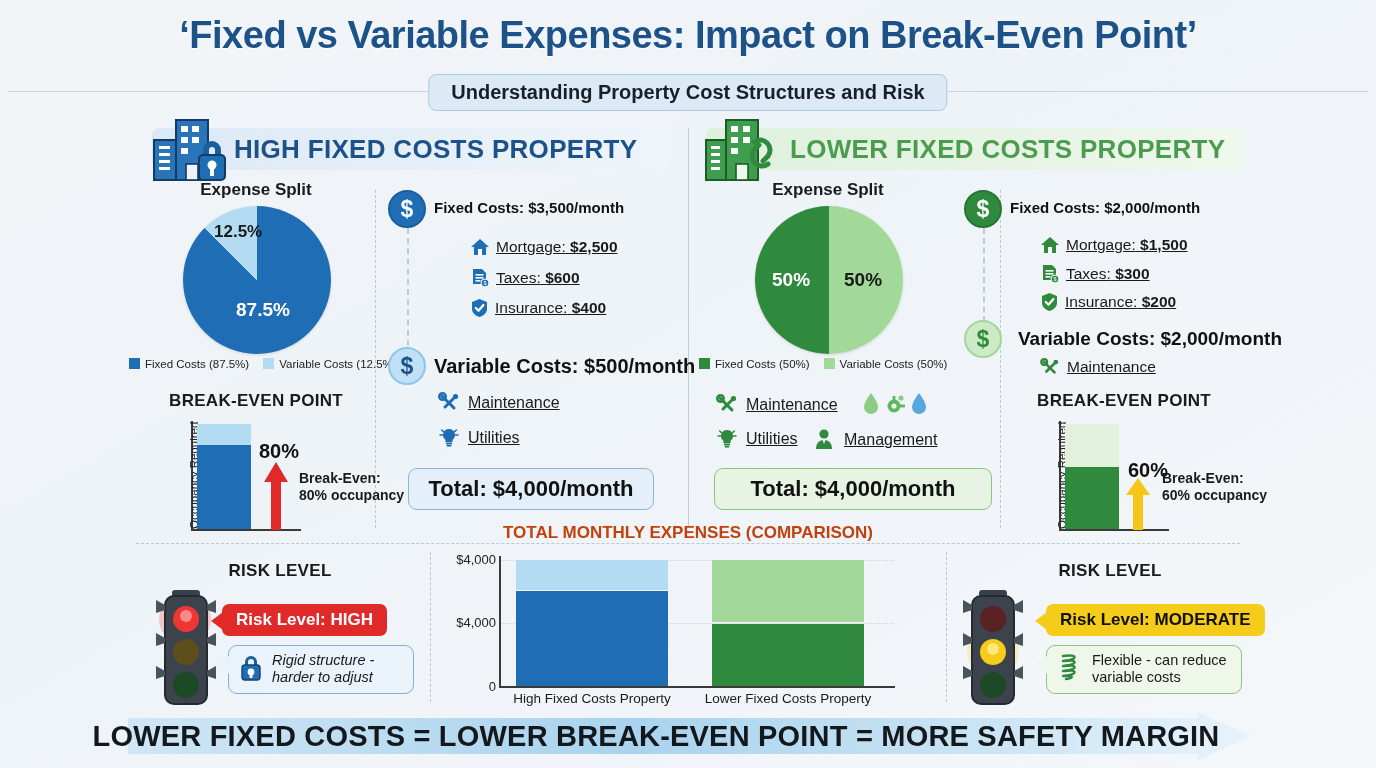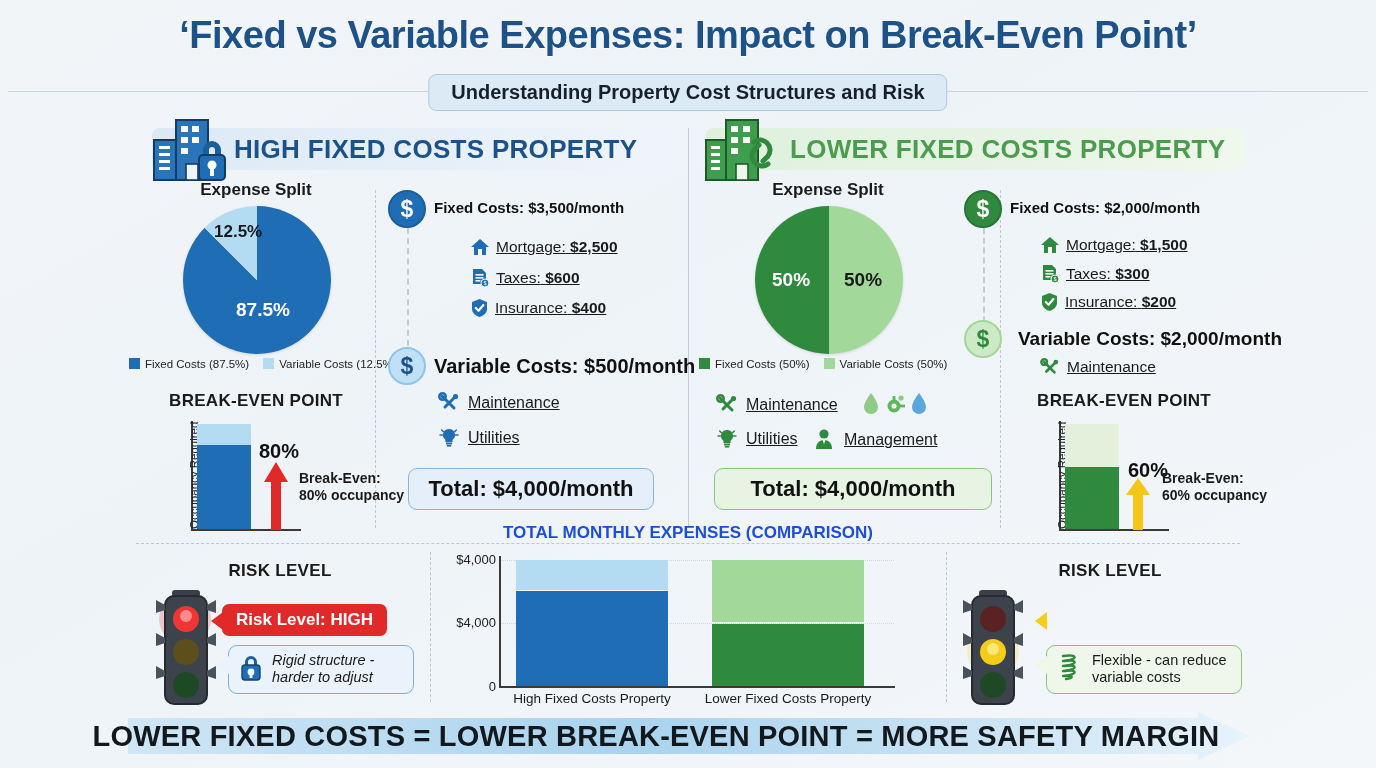--- a/index.html
+++ b/index.html
@@ -85,21 +85,21 @@
           padding:0 14px; font-size:17px; font-weight:bold; white-space:nowrap;}
   .pill.red { background:#e02a2a; color:#fff; }
   .pill.yellow { background:#f5cc19; color:#111; }
   .callout { position:absolute; border-radius:9px; display:flex; align-items:center;
              padding:6px 12px 6px 10px; font-size:14.5px; line-height:1.2; color:#1a1a1a;}
   .callout.b { background:#eaf3fb; border:1.5px solid #7fb0da;font-style:italic; }
   .callout.g { background:#eef7ea; border:1.5px solid #8cc285; }
   .tri { position:absolute; width:0; height:0; }
 
   
-  .cc-title { position:absolute; font-size:17px; font-weight:bold; color:#1d4ed8; text-align:center; width:520px;}
+  .cc-title { position:absolute; font-size:17px; font-weight:bold; color:#c2410c; text-align:center; width:520px;}
   .cc-yt { position:absolute; font-size:13px; color:#222; text-align:right; width:64px;}
   .cc-grid{ position:absolute; height:0; border-top:1px dotted #cfd6dd;}
   .cc-axis{ position:absolute; background:#3a3a3a;}
   .cc-bar { position:absolute; }
   .cc-xt  { position:absolute; font-size:13.5px; color:#1a1a1a; text-align:center;}
 
   
   .banner-wrap { position:absolute; left:128px; top:712px; width:1122px; height:48px;}
   .banner-txt { position:absolute; left:0; top:712px; width:1312px; height:48px;
                 display:flex; align-items:center; justify-content:center;
@@ -448,20 +448,21 @@
       <path d="M10 50 L1 45 v13 l9 -3 z" fill="#4a525c"></path>
         <path d="M52 50 L61 45 v13 l-9 -3 z" fill="#4a525c"></path>
       <path d="M10 83 L1 78 v13 l9 -3 z" fill="#4a525c"></path>
         <path d="M52 83 L61 78 v13 l-9 -3 z" fill="#4a525c"></path>
       <circle cx="31" cy="31" r="13" fill="#5a2222"></circle>
       <circle cx="31" cy="64" r="13" fill="#f5cc19"></circle>
         <circle cx="31" cy="61" r="6" fill="#ffe77a"></circle>
       <circle cx="31" cy="97" r="13" fill="#1d4a25"></circle>
     </svg>
   </div>
+  <div class="pill yellow" style="left:1046px;top:604px;">Risk Level: MODERATE</div>
   <div class="tri" style="left:1035px;top:612px;border-top:9px solid transparent;border-bottom:9px solid transparent;border-right:12px solid #f5cc19;"></div>
   <div class="callout g" style="left:1046px;top:645px;width:196px;">
     <span style="margin-right:9px;">
       <svg width="26" height="30" viewBox="0 0 26 30">
         <g fill="none" stroke="#2f8a3e" stroke-width="2.4" stroke-linecap="round">
           <path d="M6 4 C20 2 22 7 8 9"></path>
             <path d="M6 9 C20 7 22 12 8 14"></path>
           <path d="M6 14 C20 12 22 17 8 19"></path>
             <path d="M6 19 C20 17 22 22 8 24"></path>
           <path d="M6 24 C16 23 18 26 9 27"></path>

